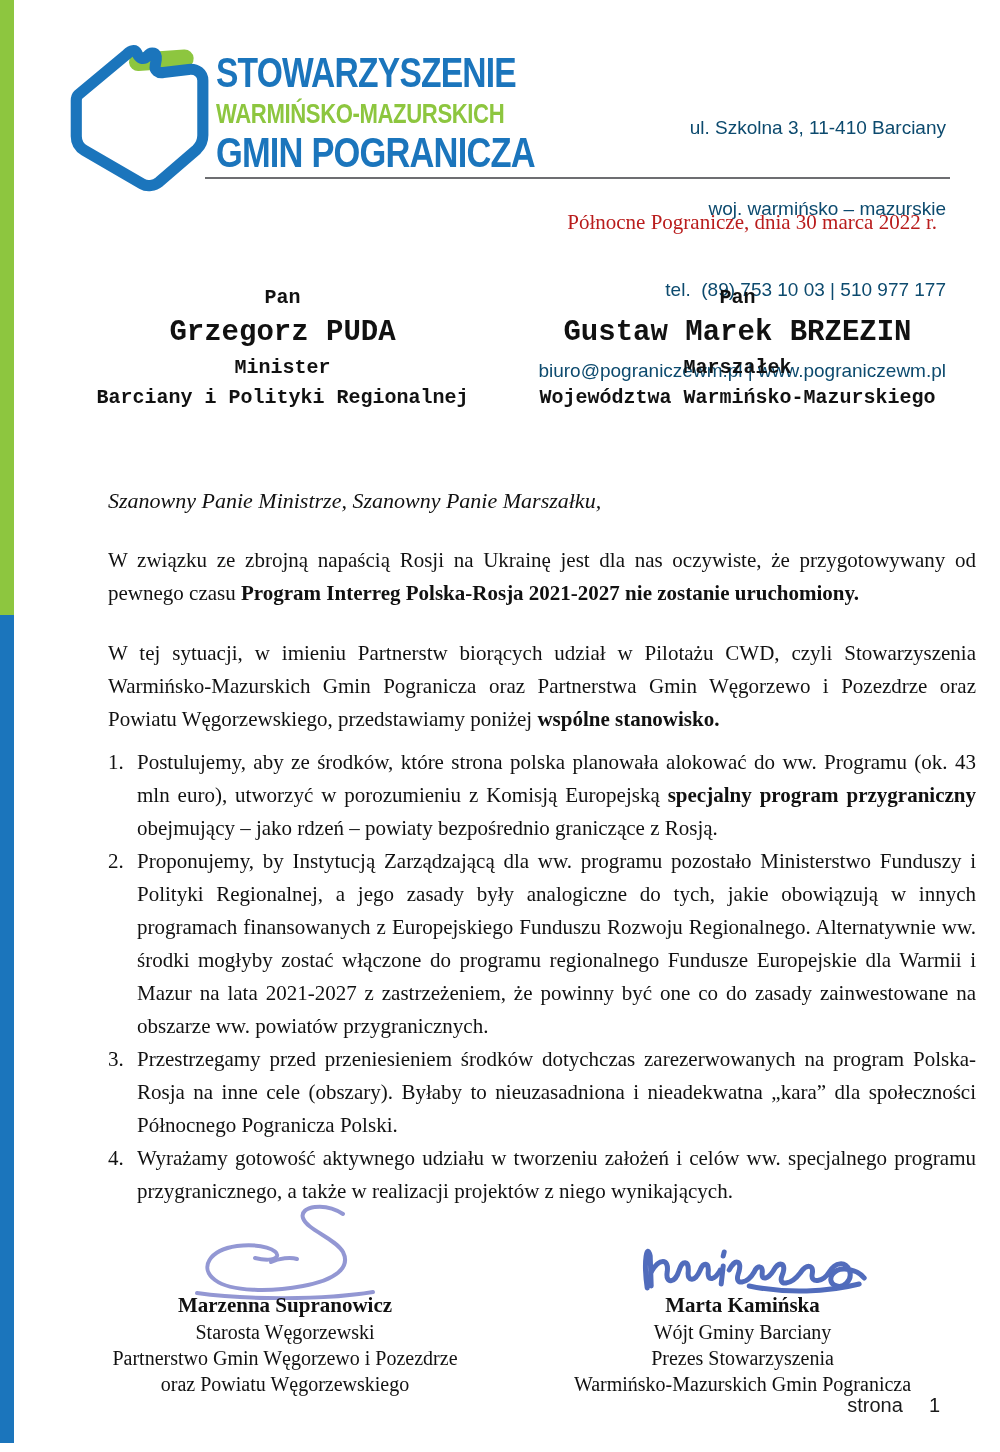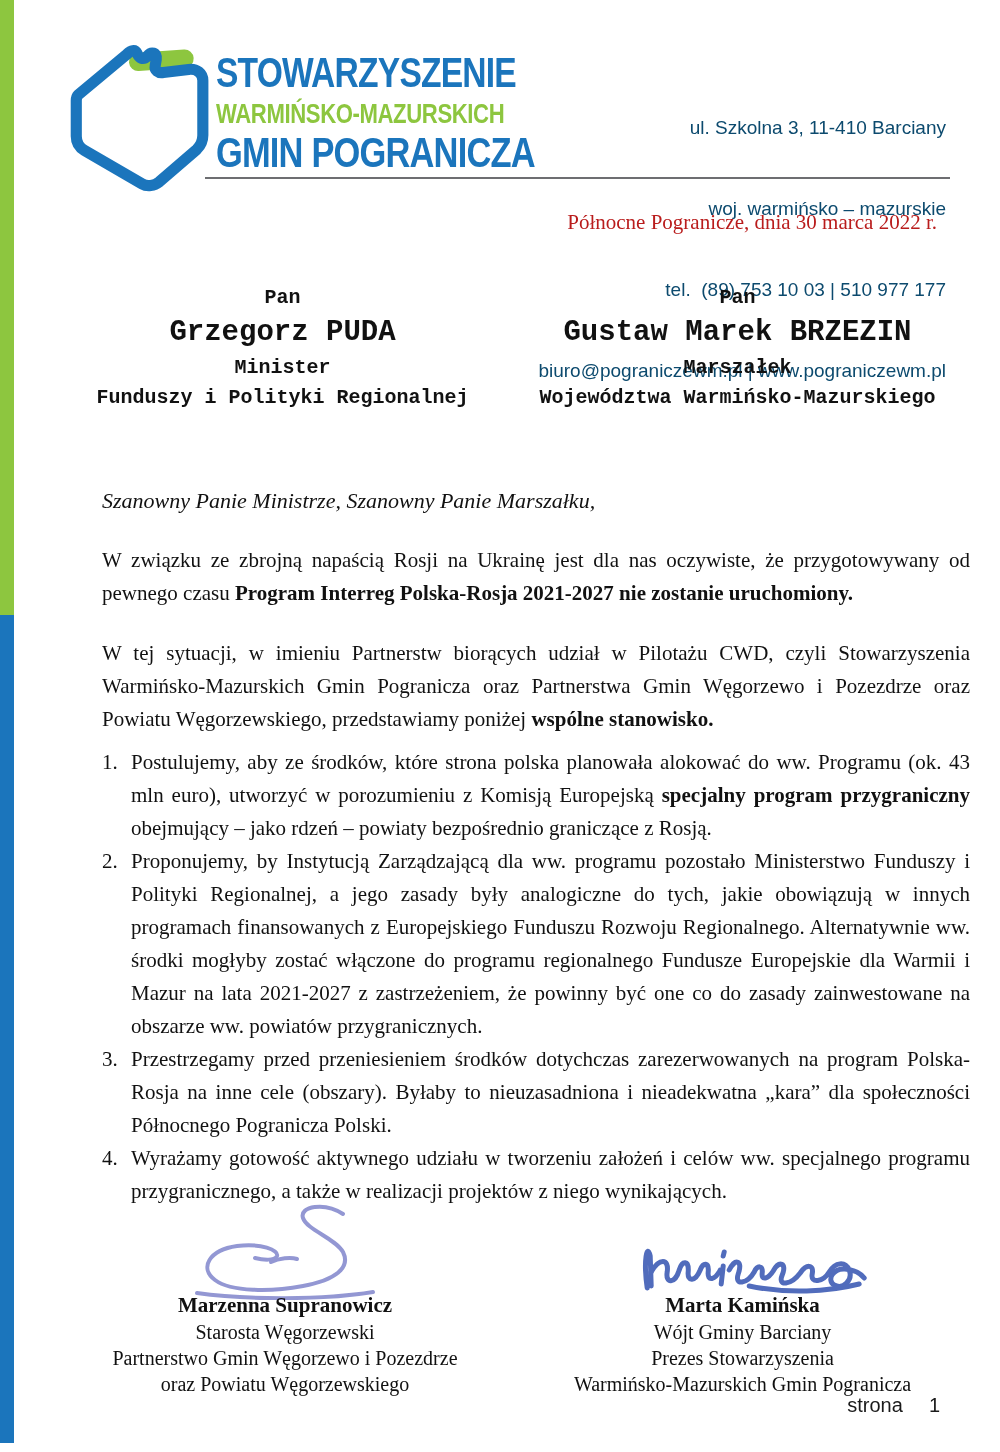--- a/index.html
+++ b/index.html
@@ -43,21 +43,21 @@
   
   .recipients { position: absolute; top: 283px; left: 0; width: 1000px; }
   .recipient { position: absolute; text-align: center; font-weight: bold; font-family: Liberation Mono, monospace; }
   .recipient.left  { left: 90px;  width: 385px; }
   .recipient.right { left: 515px; width: 445px; }
   .recipient .salutation { font-size: 20px; line-height: 30px; }
   .recipient .name       { font-size: 29px; line-height: 40px; }
   .recipient .title      { font-size: 20px; line-height: 30px; }
 
   
-  .body { position: absolute; left: 102px; top: 484px; width: 868px; font-size: 21px; }
+  .body { position: absolute; left: 108px; top: 484px; width: 868px; font-size: 21px; }
   .greeting { font-style: italic; font-size: 22px; line-height: 33px; }
   .para { margin-top: 27px; line-height: 33px; text-align: justify; }
   ol.demands { margin-top: 10px; list-style: none; counter-reset: demand; }
   ol.demands li {
     counter-increment: demand;
     position: relative; padding-left: 29px;
     line-height: 33px; text-align: justify;
   }
   ol.demands li::before {
     content: counter(demand) ".";
@@ -127,21 +127,21 @@
 
   <div class="separator"></div>
 
   <div class="dateline">Północne Pogranicze, dnia 30 marca 2022 r.</div>
 
   <div class="recipients">
     <div class="recipient left">
       <div class="salutation">Pan</div>
       <div class="name">Grzegorz PUDA</div>
       <div class="title">Minister</div>
-      <div class="title">Funduszy i Polityki Regionalnej</div>
+      <div class="title">Barciany i Polityki Regionalnej</div>
     </div>
     <div class="recipient right">
       <div class="salutation">Pan</div>
       <div class="name">Gustaw Marek BRZEZIN</div>
       <div class="title">Marszałek</div>
       <div class="title">Województwa Warmińsko-Mazurskiego</div>
     </div>
   </div>
 
   <div class="body">

